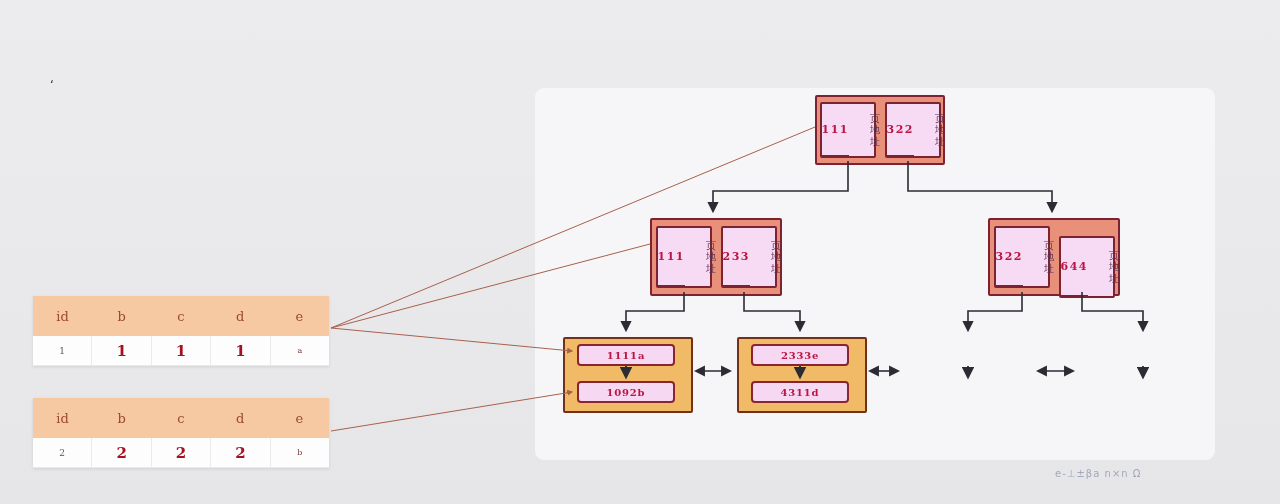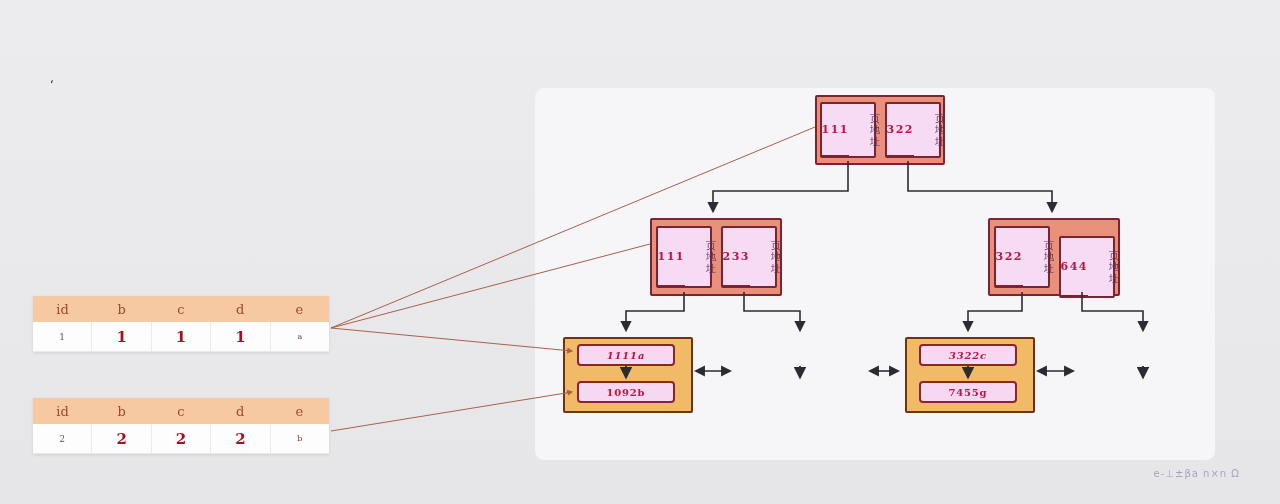--- a/index.html
+++ b/index.html
@@ -7,21 +7,21 @@
     position:relative;width:1280px;height:504px;overflow:hidden;
     background:linear-gradient(180deg,#ecebee 0%,#e9e9eb 55%,#e6e6e9 100%);
     font-family:"DejaVu Sans",sans-serif;
   }
   .panel{
     position:absolute;left:535px;top:88px;width:680px;height:372px;
     background:#f6f6f8;border-radius:9px;
   }
   
   .mini-table{position:absolute;width:296px;box-shadow:0 1px 3px rgba(0,0,0,.10);}
-  .mt-header{display:flex;background:#f6c9a3;height:26px;}
+  .mt-header{display:flex;background:#f6c9a3;height:40px;}
   .mt-row{display:flex;background:#fdfdfd;height:30px;}
   .mt-cell{
     width:59.2px;display:flex;align-items:center;justify-content:center;
     font-family:"DejaVu Serif",serif;
   }
   .mt-header .mt-cell{color:#9c4a30;font-size:13px;}
   .mt-row .mt-cell{border-left:1px solid #eceae6;border-bottom:1px solid #eceae6;}
   .mt-row .mt-cell:first-child{border-left:none;}
   .val-id{font-size:9px;color:#555;}
   .val-big{font-size:15px;font-weight:bold;color:#a31220;}
@@ -49,26 +49,26 @@
     position:absolute;width:126px;height:72px;background:#f1ba67;
     border:2px solid #713018;border-radius:2px;
   }
   .lrow{
     position:absolute;left:12px;width:98px;height:22px;background:#f7d8f3;
     border:2px solid #8a2433;border-radius:4px;box-sizing:border-box;
     display:flex;align-items:center;justify-content:center;
     font-family:"DejaVu Serif",serif;font-weight:bold;font-size:10px;
     letter-spacing:.8px;color:#bb1542;
   }
-  .lrow.top{top:5px;font-style:italic;} .lrow.bottom{top:42px;}
+  .lrow.top{top:5px;} .lrow.bottom{top:42px;}
   
   .overlay{position:absolute;left:0;top:0;width:1280px;height:504px;pointer-events:none;}
   .stray{position:absolute;left:50px;top:78px;font-size:12px;color:#333;}
   .watermark{
-    position:absolute;left:1055px;top:468px;width:185px;text-align:right;
+    position:absolute;left:1055px;top:468px;width:185px;
     font-size:10px;color:#959cb4;opacity:.85;letter-spacing:1px;
   }
 </style>
 </head>
 <body>
 
 <div class="canvas">
 
   <div class="panel"></div>
 
@@ -138,23 +138,23 @@
     <div class="ncell" style="height:58px;margin-top:20px;">
       <div class="nkey">644</div>
       <div class="naddr">页地址</div>
     </div>
   </div>
 
   <div class="leaf" style="left:563px;top:337px;">
     <div class="lrow top">1111a</div>
     <div class="lrow bottom">1092b</div>
   </div>
-  <div class="leaf" style="left:905px;top:337px;">
-    <div class="lrow top">3322c</div>
-    <div class="lrow bottom">7455g</div>
+  <div class="leaf" style="left:737px;top:337px;">
+    <div class="lrow top">2333e</div>
+    <div class="lrow bottom">4311d</div>
   </div>
 
   <svg class="overlay" viewBox="0 0 1280 504">
     <defs>
       <marker id="mDark" viewBox="0 0 10 10" refX="8" refY="5" markerWidth="7" markerHeight="7" orient="auto-start-reverse">
         <path d="M0,0 L10,5 L0,10 z" fill="#2b2b33"></path>
       </marker>
       <marker id="mRed" viewBox="0 0 10 10" refX="8" refY="5" markerWidth="6" markerHeight="6" orient="auto-start-reverse">
         <path d="M0,0 L10,5 L0,10 z" fill="#a8604c"></path>
       </marker>

